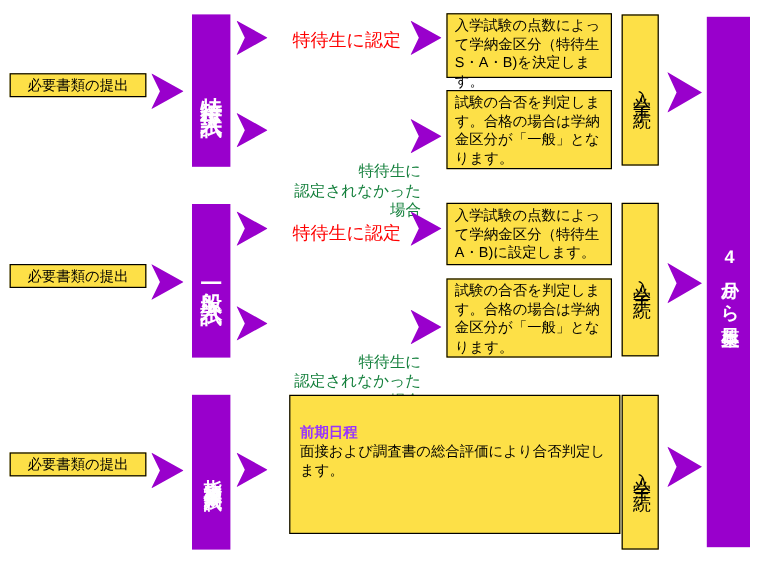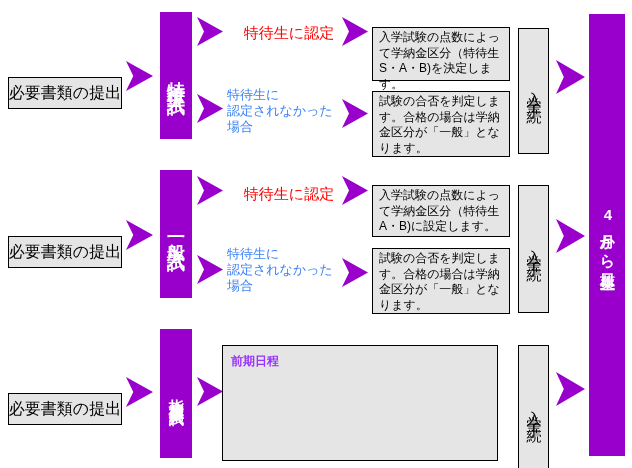--- a/index.html
+++ b/index.html
@@ -1,52 +1,53 @@
 <!DOCTYPE html>
 <html><head>
 <meta charset="utf-8">
 <style>
   html,body{margin:0;padding:0;background:#fff;}
   #stage{
     position:relative;width:632px;height:468px;background:#fff;overflow:hidden;
     font-family:"Liberation Sans","DejaVu Sans",sans-serif;color:#000;
   }
   .abs{position:absolute;box-sizing:border-box;}
-  .box{border:1px solid #000;background:#e5e5e5;margin-top:16px;}
+  .box{border:1px solid #000;background:#fde047;}
   .submit{
-    width:114px;height:32px;font-size:16px;
+    width:114px;height:20px;font-size:12px;
     display:flex;align-items:center;justify-content:center;white-space:nowrap;
   }
   .exam{
     left:160px;width:32px;background:#9900CC;color:#fff;font-weight:bold;
     display:flex;align-items:center;justify-content:center;
     writing-mode:vertical-rl;text-orientation:upright;
   }
   .exam-lg{font-size:18px;letter-spacing:4px;}
   .exam-sm{font-size:15px;letter-spacing:2px;}
   .arrow{background:#9900CC;clip-path:polygon(0 0,100% 50%,0 100%,27% 50%);}
   .redlbl{
     color:#FF0000;font-weight:normal;font-size:15px;text-align:center;width:122px;
     white-space:nowrap;
   }
   .graylbl{
-    color:#3b82f6;font-size:13px;line-height:16px;text-align:left;width:124px;
+    color:#15803d;font-size:13px;line-height:16px;text-align:right;width:124px;
     white-space:pre-line;
+    margin-top:48px;
   }
   .desc{
     left:372px;width:138px;font-size:12px;line-height:15.5px;
     padding:2px 6px;white-space:pre-line;
   }
   .proc{
     left:518px;width:31px;font-size:15px;letter-spacing:6px;
     display:flex;align-items:center;justify-content:center;
     writing-mode:vertical-rl;text-orientation:upright;
   }
   .bigbox{
-    left:222px;top:329px;width:276px;height:116px;padding:5px 8px;
+    left:241px;top:329px;width:276px;height:116px;padding:20px 8px;
     font-size:12px;line-height:16px;
   }
   .sched-h{color:#9933FF;font-weight:bold;margin:2px 0 0 0;}
   .sched-p{margin:0 0 8px 0;white-space:pre-line;}
   .result-bar{
     left:589px;top:14px;width:36px;height:442px;background:#9900CC;color:#fff;
     font-weight:bold;font-size:15px;letter-spacing:1px;
     display:flex;align-items:center;justify-content:center;
     writing-mode:vertical-rl;text-orientation:upright;
   }
@@ -97,19 +98,21 @@
 ります。</div>
   <div class="abs box proc" style="top:169px;height:128px;">入学手続</div>
   <div class="abs arrow" style="left:556px;top:219px;width:29px;height:34px;"></div>
 
   <div class="abs box submit" style="left:8px;top:377px;">必要書類の提出</div>
   <div class="abs arrow" style="left:126px;top:377px;width:27px;height:30px;"></div>
   <div class="abs exam exam-sm" style="top:329px;height:129px;">指定校推薦入試</div>
   <div class="abs arrow" style="left:197px;top:377px;width:26px;height:29px;"></div>
   <div class="abs box bigbox">
     <div class="sched-h">前期日程</div>
+    <div class="sched-p">面接および調査書の総合評価により合否判定し
+ます。</div>
   </div>
   <div class="abs box proc" style="top:329px;height:129px;">入学手続</div>
   <div class="abs arrow" style="left:556px;top:372px;width:29px;height:34px;"></div>
 
   <div class="abs result-bar">4月から日薬生</div>
 
 </div>
 
 </body></html>

